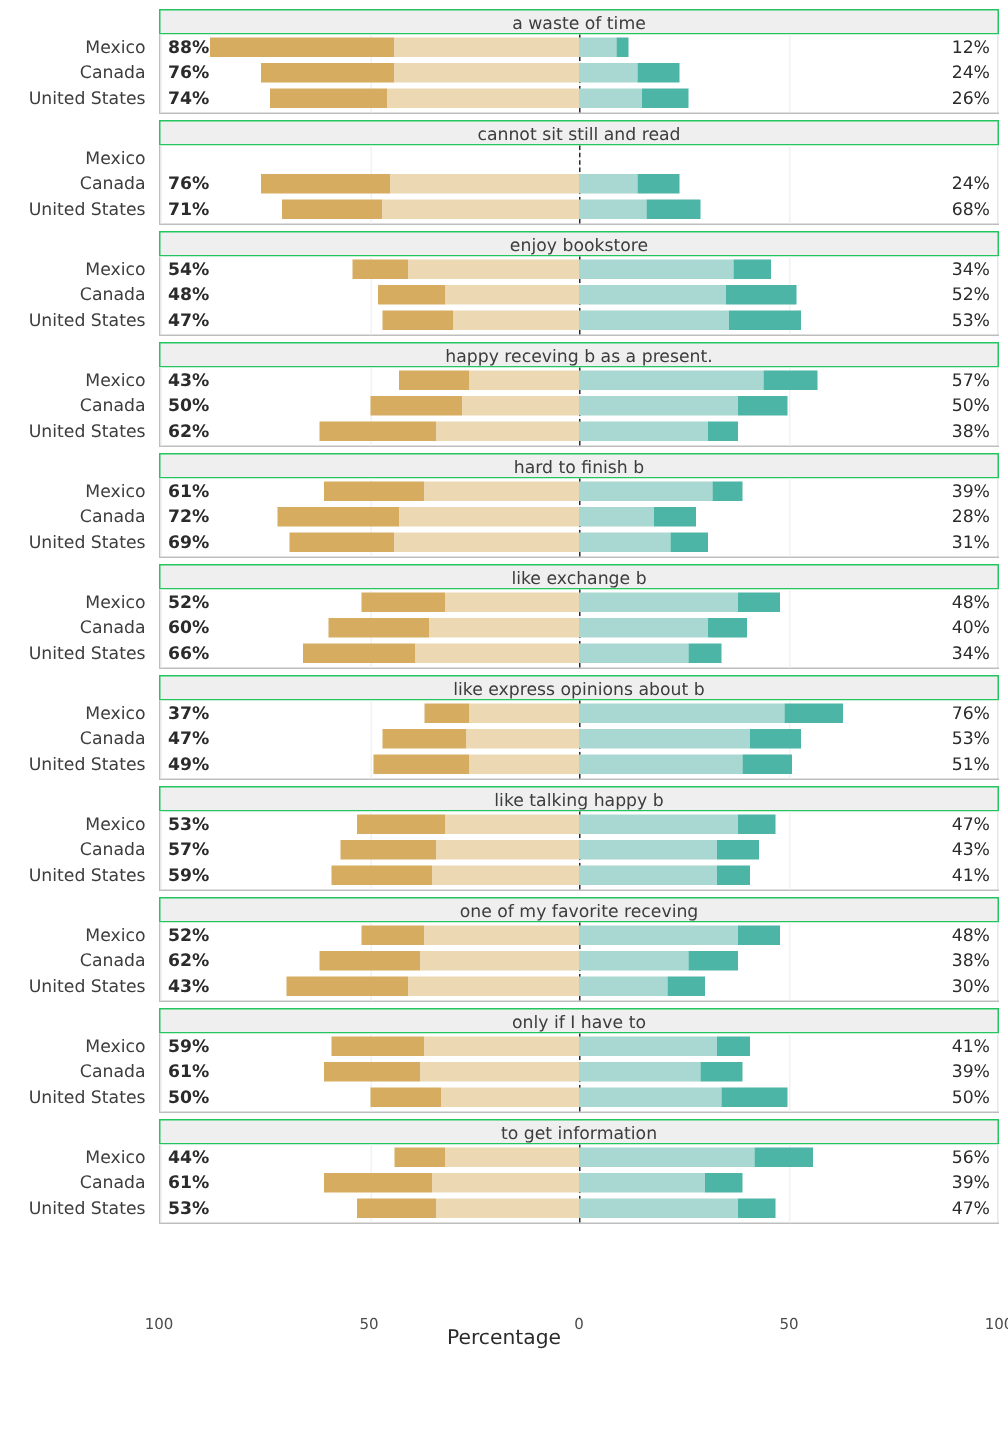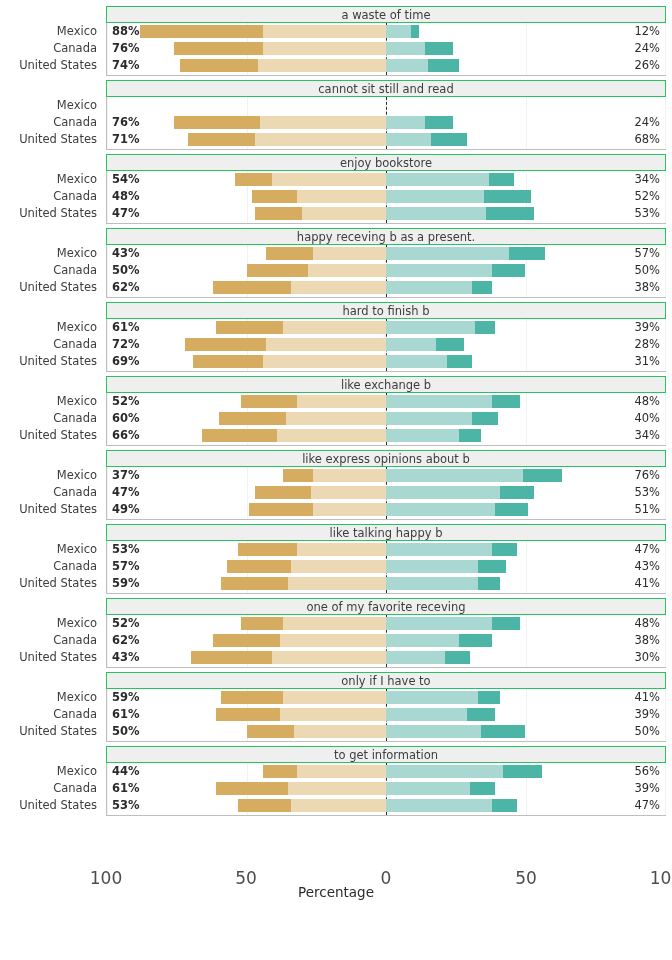--- a/index.html
+++ b/index.html
@@ -141,22 +141,22 @@
   
   .axis {
     position: absolute;
     left: 106px;
     right: 6px;
     top: 866px;
     height: 20px;
   }
   .tick-label {
     position: absolute;
-    top: 2px;
-    font-size: 17px;
+    top: 12px;
+    font-size: 10px;
     color: #4d4d4d;
     transform: translateX(-50%);
     white-space: nowrap;
   }
   .axis-title {
     position: absolute;
     left: 0;
     right: 0;
     top: 884px;
     text-align: center;

